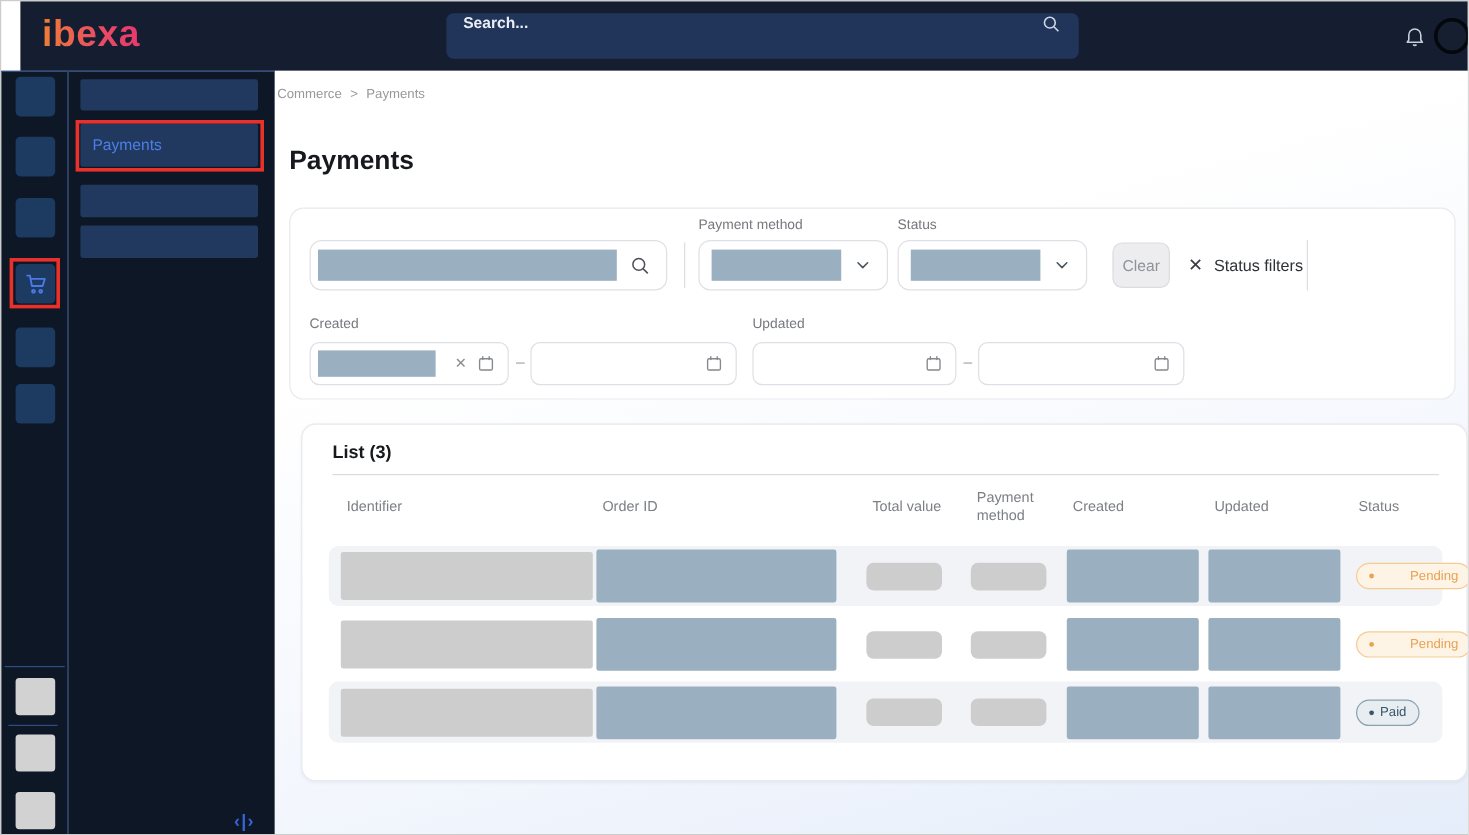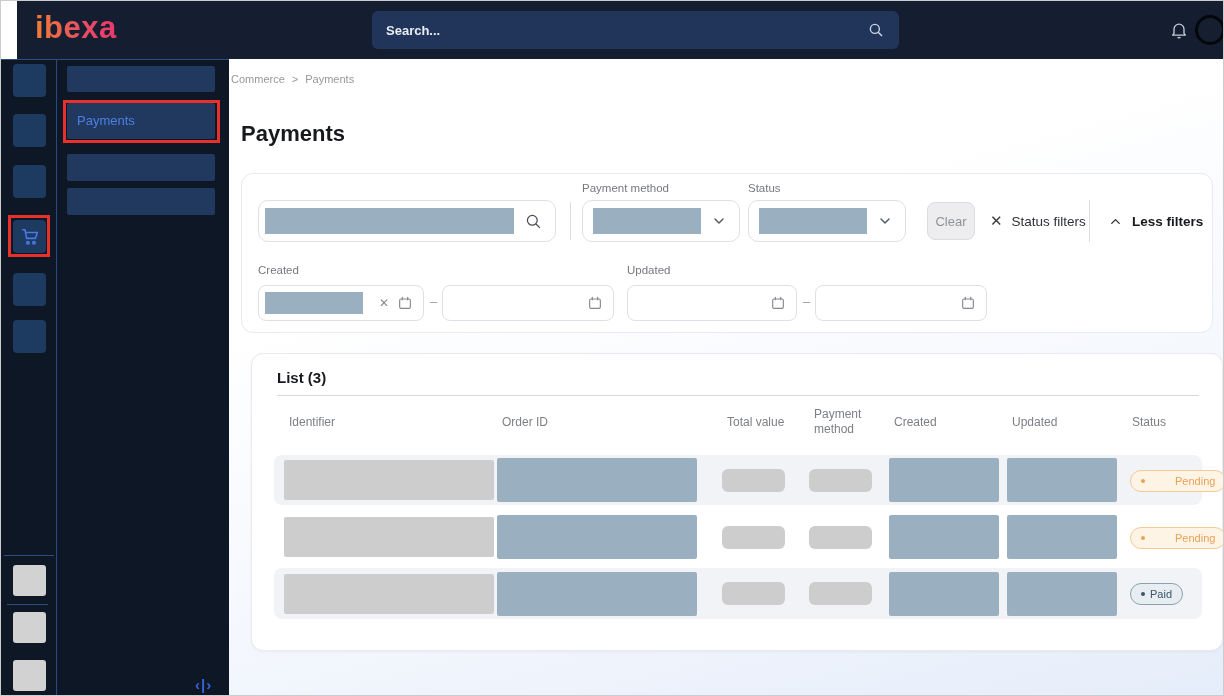--- a/index.html
+++ b/index.html
@@ -8,21 +8,21 @@
 
   .frame { position:relative; width:1224px; height:696px; background:#fff;
            border:1px solid #cccccc; overflow:hidden; }
 
   
   .topbar { position:absolute; left:0; top:0; width:1224px; height:58px; background:#141e30;margin-left:16px; }
   .logo { position:absolute; left:18px; top:9px; font-size:31px; font-weight:800; letter-spacing:.5px;
           background:linear-gradient(90deg,#ef7d36 0%,#e94f62 55%,#e8386d 100%);
           -webkit-background-clip:text; background-clip:text; color:transparent; }
   .search-bar { position:absolute; left:355px; top:10px; width:527px; height:38px;
-                background:#21345a; border-radius:6px; display:flex; align-items:center; padding:0 14px; }
+                background:#21345a; border-radius:6px; display:flex; align-items:flex-start; padding:0 14px; }
   .search-bar input { flex:1; background:transparent; border:none; outline:none;
                       color:#eef1f7; font-size:13px; font-weight:600; font-family:inherit; }
   .search-bar input::placeholder { color:#e9edf4; opacity:1; }
   .tb-ic { position:absolute; width:20px; height:20px; }
   .bell { left:1152px; top:19px; }
   .avatar { position:absolute; left:1178px; top:14px; width:30px; height:30px; border-radius:50%;
             background:#161f30; border:3px solid #04070c; }
   .caret-down { position:absolute; left:1213px; top:27px; width:0; height:0;
                 border-left:4px solid transparent; border-right:4px solid transparent;
                 border-top:5px solid #cfd6e4; }
@@ -216,28 +216,20 @@
 
       <button class="apply-btn">Clear</button>
 
       <div class="clear-btn">
         <span class="x">✕</span>
         <span>Status filters</span>
       </div>
 
       <div class="vdiv" style="left:847px; top:26px; height:42px;"></div>
 
-      <div class="less-btn">
-        <span>
-          <svg width="15" height="15" viewBox="0 0 24 24" fill="none" stroke="#25282d" stroke-width="2" stroke-linecap="round" stroke-linejoin="round">
-            <polyline points="6 15 12 9 18 15"></polyline>
-          </svg>
-        </span>
-        <span>Less filters</span>
-      </div>
 
       <div class="flabel" style="left:16px; top:90px;">Created</div>
       <div class="shell date-input" style="left:16px; top:111px; width:166px;">
         <div class="redact-blue"></div>
         <span class="spacer"></span>
         <span class="x">✕</span>
         <span>
           <svg width="16" height="16" viewBox="0 0 24 24" fill="none" stroke="#85888d" stroke-width="1.7" stroke-linecap="round">
             <rect x="4" y="6" width="16" height="14" rx="2"></rect>
               <line x1="8" y1="3.5" x2="8" y2="7"></line>

